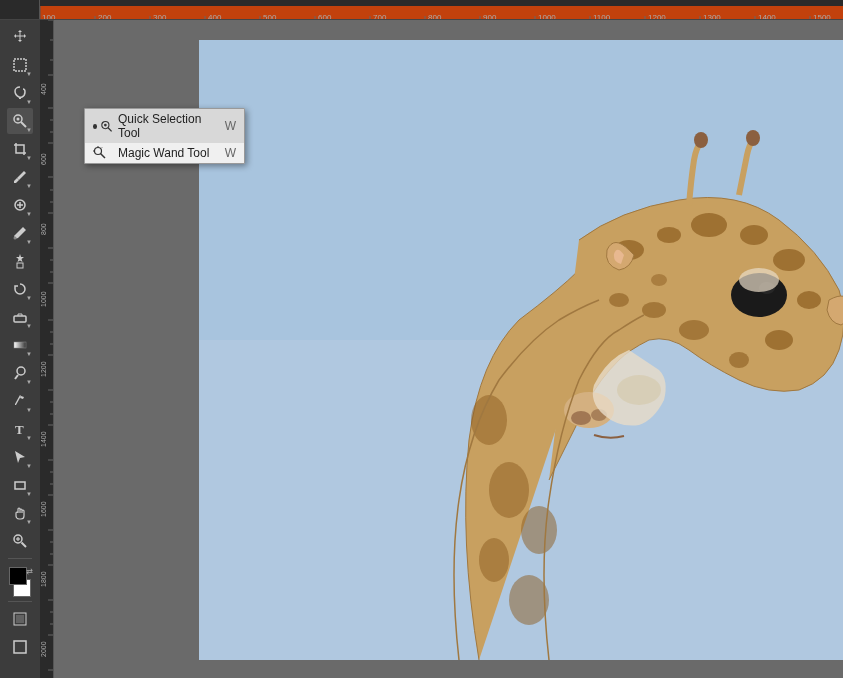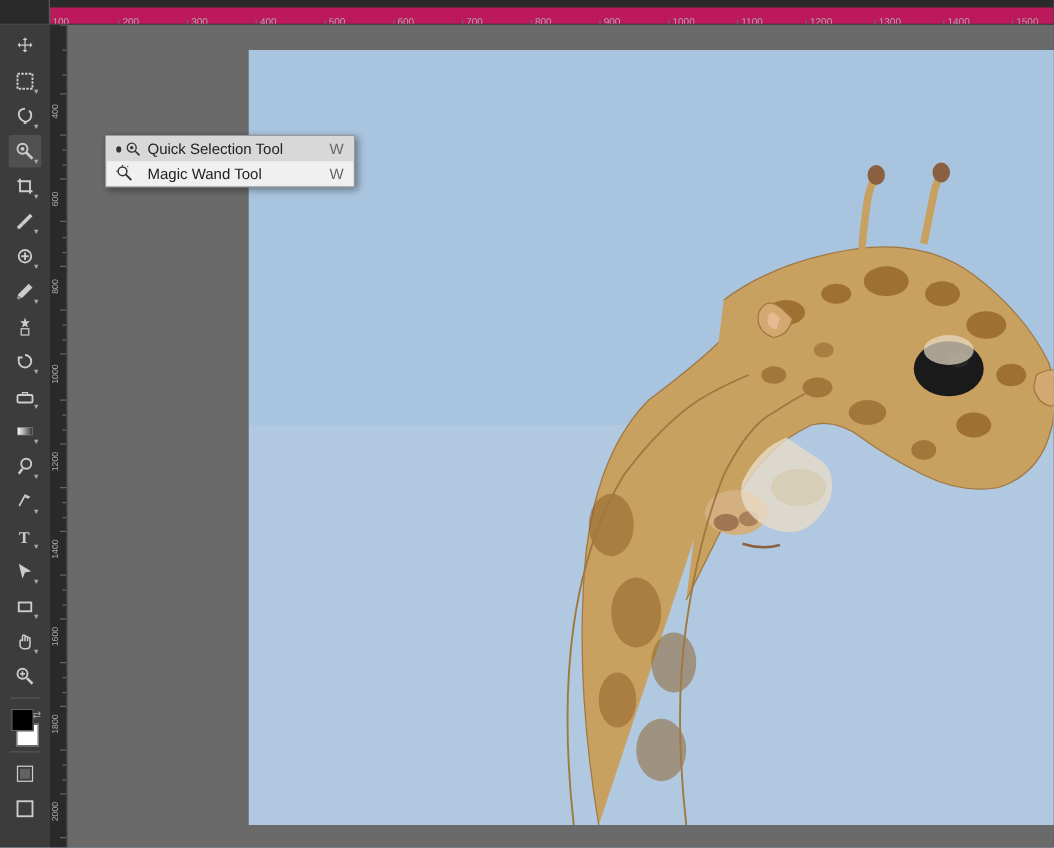--- a/index.html
+++ b/index.html
@@ -29,21 +29,21 @@
       width: 40px;
       min-width: 40px;
       height: 20px;
       background: #2a2a2a;
       border-right: 1px solid #555;
       border-bottom: 1px solid #555;
     }
     .ruler-top-track {
       flex: 1;
       height: 20px;
-      background: #be185d;
+      background: #c2410c;
       position: relative;
       overflow: hidden;
       margin-top: 13px;
     }
 
     
     .main-area {
       flex: 1;
       display: flex;
       overflow: hidden;
@@ -118,21 +118,21 @@
       height: 620px;
       background: #b0cce0;
       overflow: hidden;
     }
 
     
     .context-menu {
       position: absolute;
       top: 88px;
       left: 30px;
-      width: 200px;
+      width: 161px;
       background: #f0f0f0;
       border: 1px solid #999;
       box-shadow: 2px 2px 6px rgba(0,0,0,0.4);
       z-index: 100;
       border-radius: 1px;
     }
     .context-menu-item {
       display: flex;
       align-items: center;
       padding: 3px 8px;

